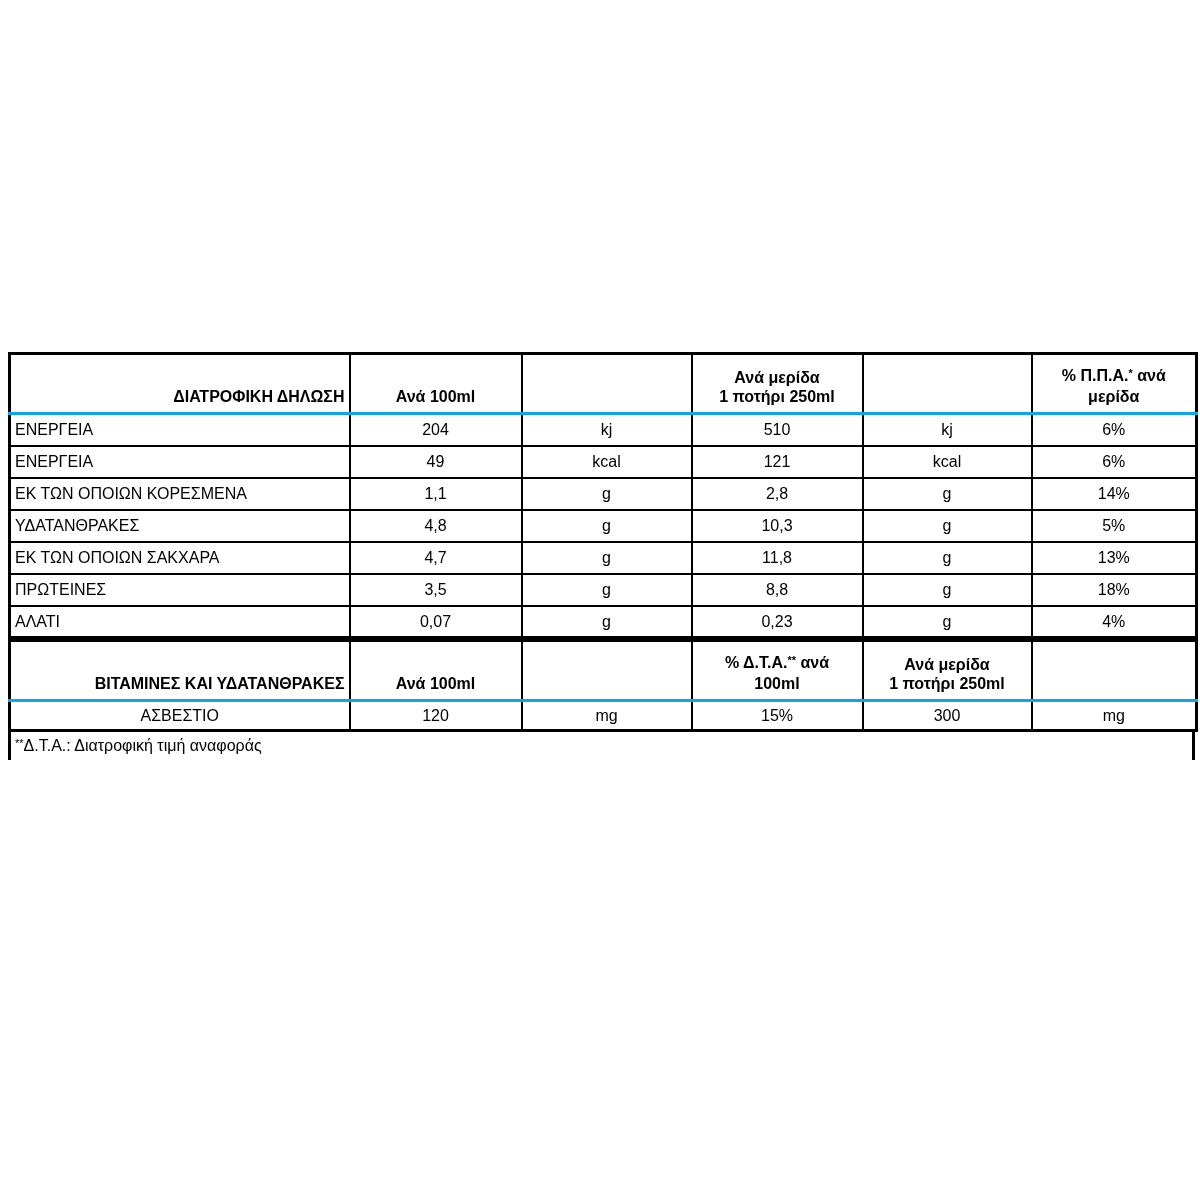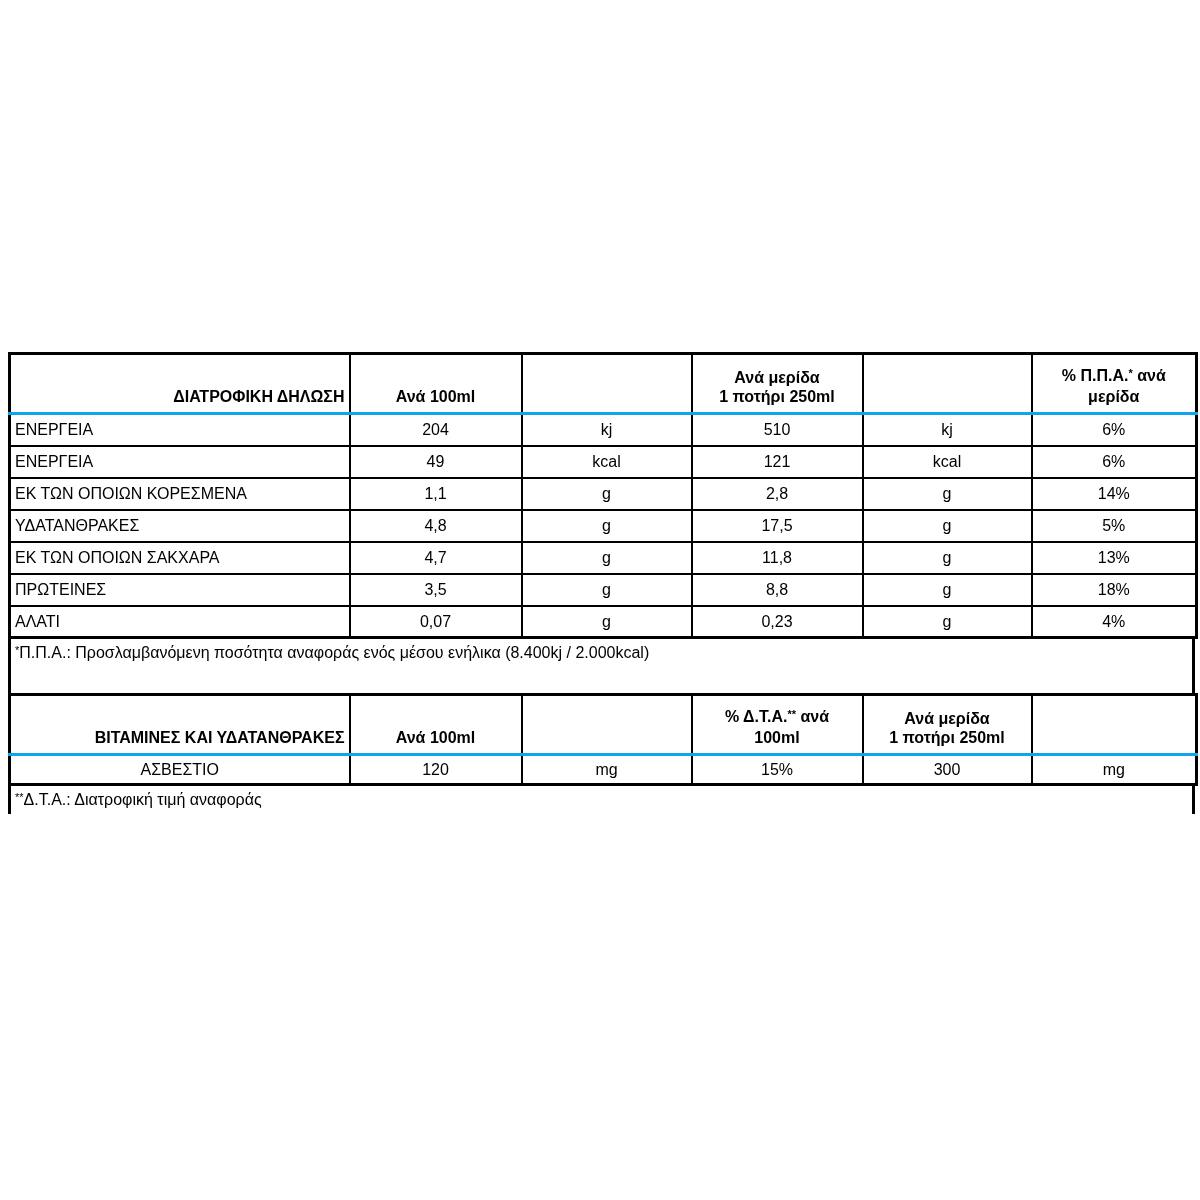--- a/index.html
+++ b/index.html
@@ -131,21 +131,21 @@
           <td>1,1</td>
           <td>g</td>
           <td>2,8</td>
           <td>g</td>
           <td>14%</td>
         </tr>
         <tr class="data">
           <td class="first">ΥΔΑΤΑΝΘΡΑΚΕΣ</td>
           <td>4,8</td>
           <td>g</td>
-          <td>17,5</td>
+          <td>10,3</td>
           <td>g</td>
           <td>5%</td>
         </tr>
         <tr class="data">
           <td class="first">ΕΚ ΤΩΝ ΟΠΟΙΩΝ ΣΑΚΧΑΡΑ</td>
           <td>4,7</td>
           <td>g</td>
           <td>11,8</td>
           <td>g</td>
           <td>13%</td>
@@ -162,21 +162,20 @@
           <td class="first">ΑΛΑΤΙ</td>
           <td>0,07</td>
           <td>g</td>
           <td>0,23</td>
           <td>g</td>
           <td>4%</td>
         </tr>
       </tbody>
     </table>
 
-    <div class="footnote-box" id="footnote-rda"><span class="sup">*</span><span>Π.Π.Α.: Προσλαμβανόμενη ποσότητα αναφοράς ενός μέσου ενήλικα (8.400kj / 2.000kcal)</span></div>
 
     <table class="ntable vitamins">
       <colgroup>
         <col style="width:340px">
           <col style="width:172px">
           <col style="width:170px">
         <col style="width:171px">
           <col style="width:169px">
           <col style="width:165px">
       </colgroup>

